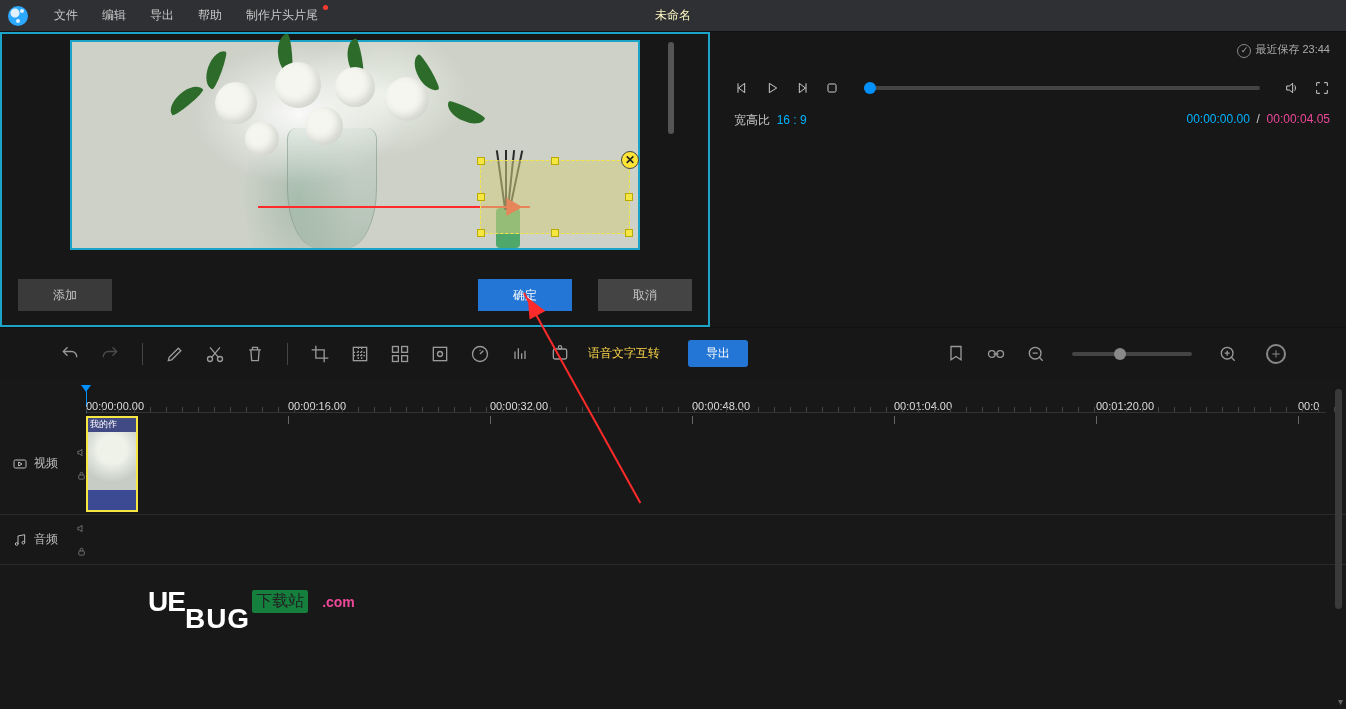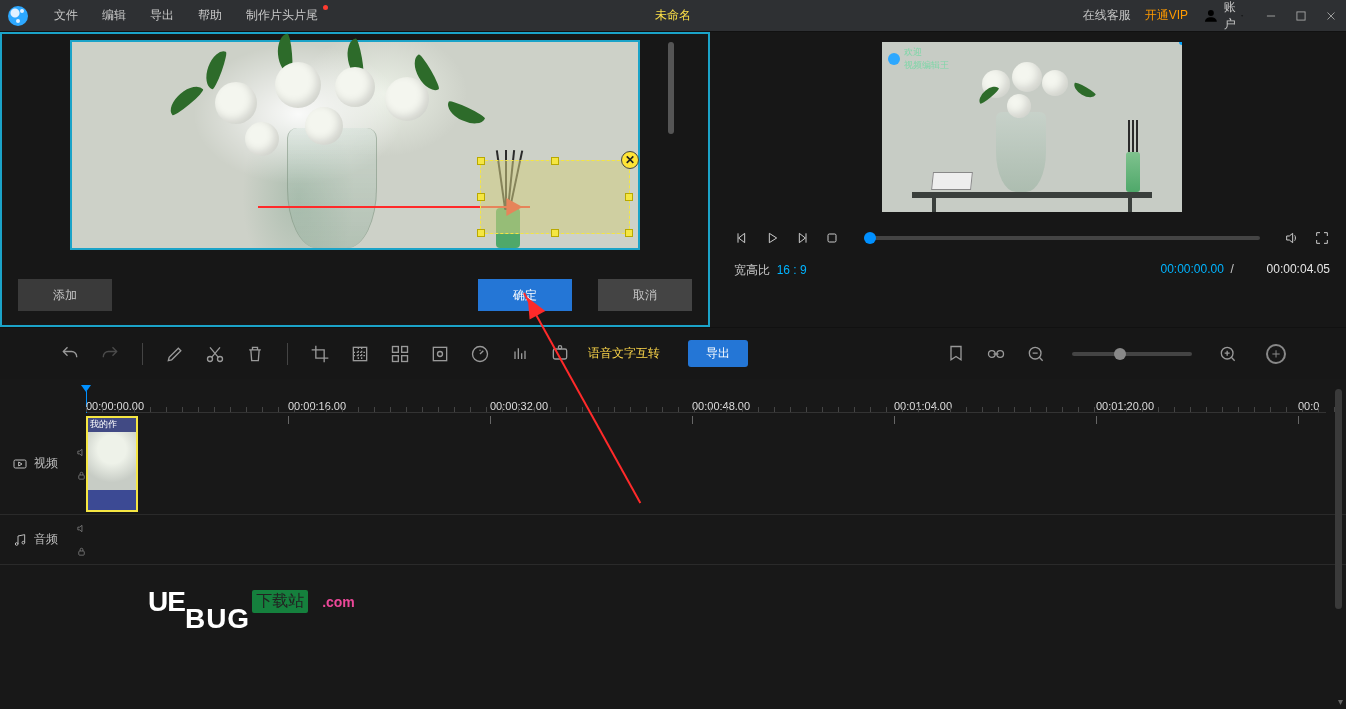--- a/index.html
+++ b/index.html
@@ -42,21 +42,21 @@
   .logo::before { top: 3px; right: 4px;}
   .logo::after { bottom: 3px; left: 50%; margin-left:-2px;}
   .menu { display: flex; }
   .menu-item { padding: 0 12px; cursor: pointer; position:relative;}
   .menu-dot::after {
     content:""; position:absolute; top:-2px; right:2px;
     width:5px;height:5px;border-radius:50%;background:#ff3b30;
   }
   .topbar-center {
     position: absolute; left: 50%; transform: translateX(-50%);
-    color: #fde047;
+    color: #fef9c3;
   }
   .topbar-right {
     margin-left: auto; display: flex; align-items: center; gap: 14px;
   }
   .vip { color: var(--accent-orange); }
   .winctl { display:flex; gap:16px; margin-left:6px; }
   .winctl .ic { width:14px;height:14px; stroke:#aaa; fill:none; stroke-width:1.5;}
   
   .upper {
     height: 295px; display:flex;
@@ -215,21 +215,21 @@
   .pb-slider .knob{
     position:absolute; left:0; top:-4px; width:12px;height:12px;
     border-radius:50%; background:#0090ff;
   }
   .pb-right{display:flex;gap:14px;}
   .ratio-row{
     margin-top:16px; display:flex; justify-content:space-between; font-size:12px;
   }
   .ratio-val{color:var(--accent-cyan);}
   .time-cur{color:var(--accent-cyan);}
-  .time-total{color:#e5e5e5;margin-left:26px;}
+  .time-total{color:#ec4899;}
   
   .toolbar {
     height:52px; background:var(--bg-darker);
     display:flex; align-items:center; padding:0 60px 0 60px;
     border-top:1px solid #111;
   }
   .toolbar .grp{display:flex; gap:20px; align-items:center;}
   .toolbar .sep{width:1px;height:22px;background:#444;margin:0 22px;}
   .tb-ic{width:20px;height:20px;}
   .tb-ic svg{width:100%;height:100%;fill:none;stroke:#999;stroke-width:1.6;}
@@ -324,45 +324,20 @@
   <div class="topbar">
     <div class="logo"></div>
     <div class="menu">
       <div class="menu-item">文件</div>
       <div class="menu-item">编辑</div>
       <div class="menu-item">导出</div>
       <div class="menu-item">帮助</div>
       <div class="menu-item menu-dot">制作片头片尾</div>
     </div>
     <div class="topbar-center">未命名</div>
-    <div class="topbar-right">
-      <span>在线客服</span>
-      <span class="vip">开通VIP</span>
-      <span style="display:flex;align-items:center;gap:4px;">
-        <svg class="ic" viewBox="0 0 24 24">
-            <circle cx="12" cy="8" r="4"></circle>
-            <path d="M4 20c0-4 4-6 8-6s8 2 8 6"></path>
-          </svg>
-        <span>账户</span>
-        <svg class="ic" viewBox="0 0 24 24" style="width:10px;height:10px;">
-            <path d="M6 9l6 6 6-6"></path>
-          </svg>
-      </span>
-      <div class="winctl">
-        <svg class="ic" viewBox="0 0 24 24">
-            <path d="M5 12h14"></path>
-          </svg>
-        <svg class="ic" viewBox="0 0 24 24">
-            <rect x="5" y="5" width="14" height="14"></rect>
-          </svg>
-        <svg class="ic" viewBox="0 0 24 24">
-            <path d="M6 6l12 12M18 6L6 18"></path>
-          </svg>
-      </div>
-    </div>
   </div>
 
   <div class="main">
 
     <div class="upper">
 
       <div class="left-panel">
         <div class="canvas-wrap">
           <div class="canvas">
             <div class="bg-grad"></div>
@@ -406,37 +381,21 @@
         <div class="btn-row">
           <div class="btn btn-add">添加</div>
           <div style="flex:1"></div>
           <div class="btn btn-primary">确定</div>
           <div style="width:26px"></div>
           <div class="btn btn-cancel">取消</div>
         </div>
       </div>
 
       <div class="right-panel">
-        <div class="preview">
-          <div class="corner-dot" style="top:-3px;right:-3px;"></div>
-          <div class="mini-logo">
-            <span class="dot"></span>
-              <span>欢迎<br>视频编辑王</span>
-          </div>
-          <div class="vase2"></div>
-          <div class="rose" style="left:100px;top:28px;width:28px;height:28px;"></div>
-          <div class="rose" style="left:130px;top:20px;width:30px;height:30px;"></div>
-          <div class="rose" style="left:160px;top:28px;width:26px;height:26px;"></div>
-          <div class="rose" style="left:125px;top:52px;width:24px;height:24px;"></div>
-          <div class="leaf" style="left:86px;top:45px;transform:rotate(-40deg) scale(.6);"></div>
-          <div class="leaf" style="left:182px;top:42px;transform:rotate(-150deg) scale(.6);"></div>
-          <div class="diffuser"></div>
-          <div class="mag"></div>
-          <div class="shelf"></div>
-        </div>
+        <div class="autosave">最近保存 23:44</div>
         <div class="playback">
           <span class="pb-ic"><svg viewBox="0 0 24 24">
                 <path d="M16 5v14L7 12z"></path>
                 <path d="M6 5v14"></path>
               </svg></span>
           <span class="pb-ic"><svg viewBox="0 0 24 24">
                 <path d="M8 5v14l11-7z"></path>
               </svg></span>
           <span class="pb-ic"><svg viewBox="0 0 24 24">
                 <path d="M8 5v14l9-7z"></path>

